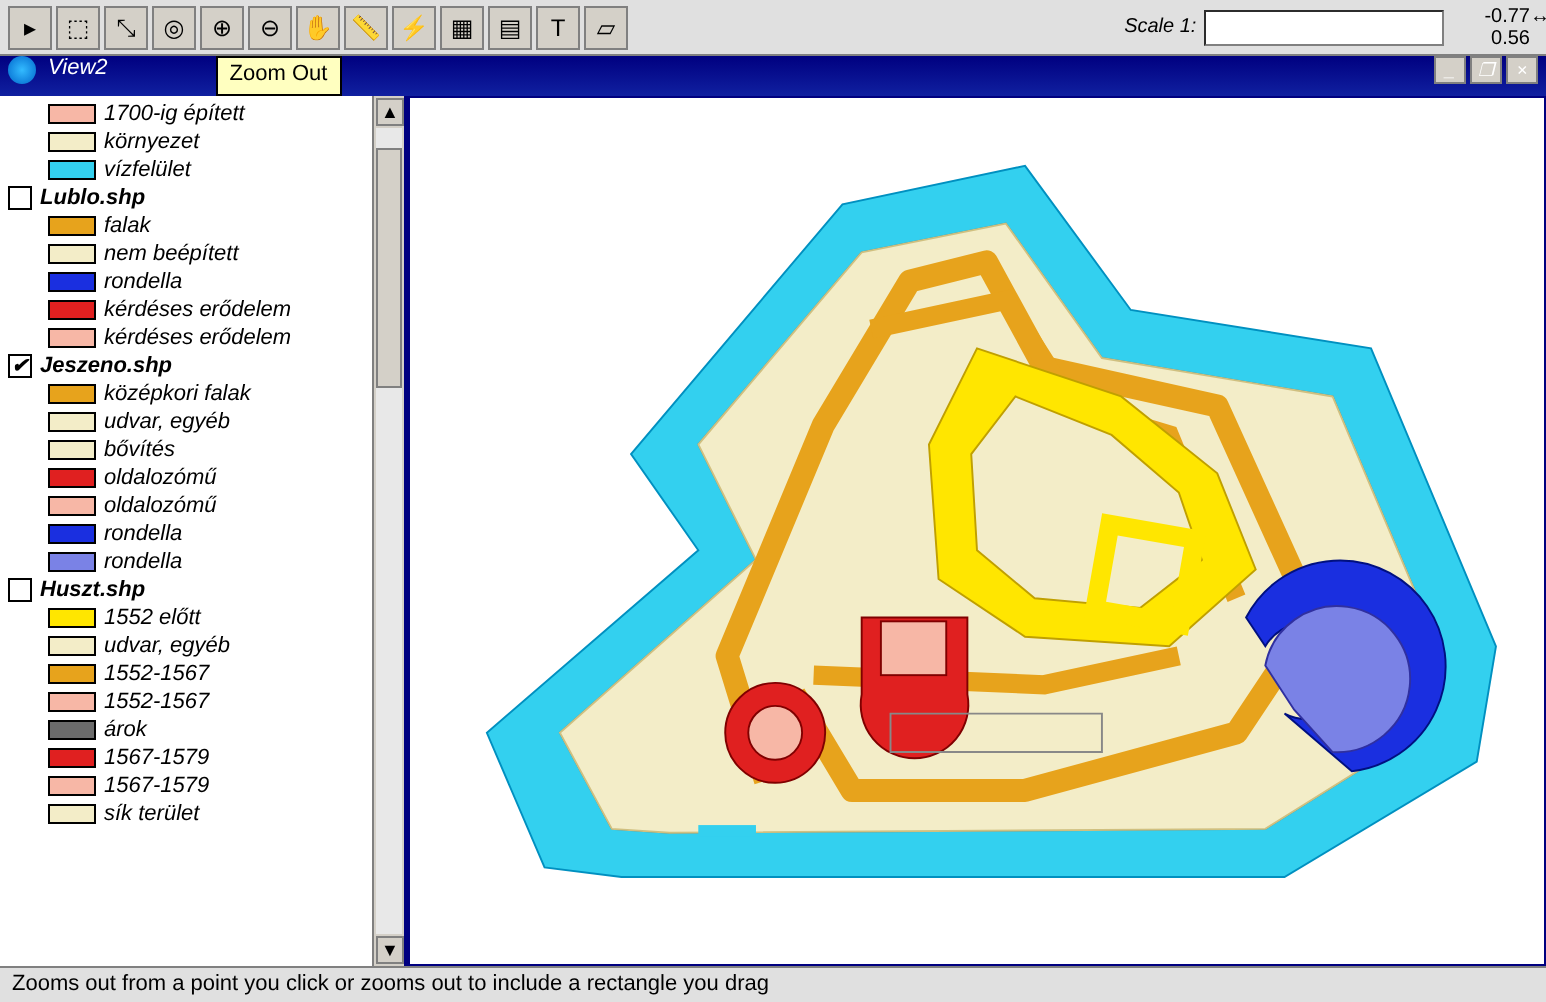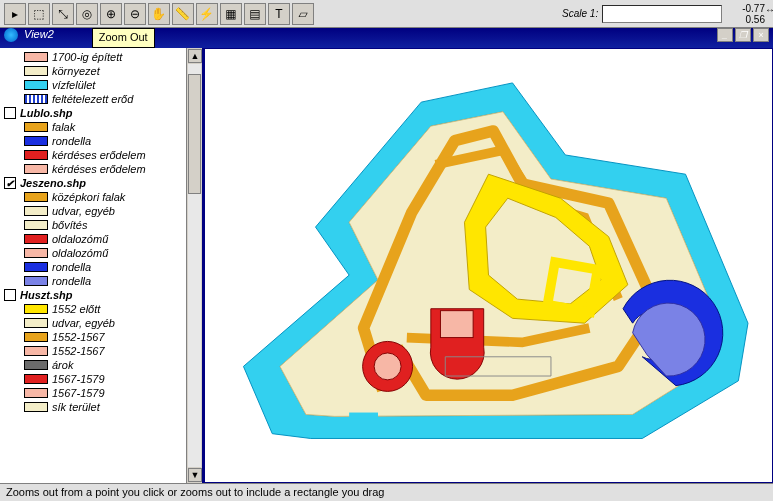--- a/index.html
+++ b/index.html
@@ -7,21 +7,21 @@
   .toolbar { height: 28px; background: #e0e0e0; border-bottom: 1px solid #808080; display: flex; align-items: center; padding: 2px 4px; gap: 2px; }
   .tool-btn { width: 22px; height: 22px; border: 1px solid #808080; background: #d4d0c8; display: flex; align-items: center; justify-content: center; cursor: pointer; font-size: 12px; }
   .scale-box { margin-left: auto; display: flex; align-items: center; gap: 4px; justify-content: flex-end; }
   .scale-box span { font-style: italic; font-size: 10px; }
   .scale-input { width: 120px; height: 18px; border: 1px inset #808080; background: #fff; padding: 0 2px; }
   .coords { font-size: 10px; text-align: right; line-height: 11px; padding: 0 4px 0 18px; position: relative; }
   .coords::after { content:"↔"; position:absolute; right:-6px; top:0; font-size:10px; }
   .coords .v2::after{content:"↕"; position:absolute; right:-12px;}
   .view-title { height: 20px; background: linear-gradient(#000080,#1020a0); color: #fff; display: flex; padding: 0 4px; font-size: 11px; font-style: italic; gap: 6px; }
   .view-title .globe { width: 14px; height: 14px; background: radial-gradient(#3bf,#06c); border-radius: 50%; }
-  .tooltip { background: #ffffc0; border: 1px solid #000; padding: 2px 6px; font-size: 11px; color:#000; font-style: normal; margin-left: 32px; }
+  .tooltip { background: #ffffc0; border: 1px solid #000; padding: 2px 6px; font-size: 11px; color:#000; font-style: normal; margin-left: 48px; }
   .win-btns { margin-left: auto; display:flex; gap:2px;}
   .win-btn { width:16px; height:14px; background:#d4d0c8; border:1px solid #808080; font-size:9px; display:flex;align-items:center;justify-content:center;cursor:pointer;}
   .workspace { position: absolute; top: 48px; bottom: 18px; left: 0; right: 0; display: flex; background:#fff; }
   .toc { width: 204px; border-right: 2px solid #000080; background: #fff; overflow-y: auto; position:relative;}
   .toc-inner{padding:2px 0 2px 2px;}
   .group-header { display:flex; align-items:center; gap:4px; padding:1px 2px; font-style: italic; font-size: 11px; font-weight: bold;}
   .group-check { width:12px; height:12px; border:1px solid #000; display:flex;align-items:center;justify-content:center; font-size:10px; background:#fff;}
   .legend-row { display:flex; align-items:center; gap:4px; padding:0 0 0 22px; height:14px; font-style:italic; font-size:11px;}
   .swatch { width:24px; height:10px; border:1px solid #000; flex-shrink:0;}
   .map-pane { flex:1; background:#fff; position:relative; border:1px solid #000080;}
@@ -81,31 +81,31 @@
           <span>1700-ig épített</span>
         </div>
         <div class="legend-row">
           <span class="swatch" style="background: rgb(243, 237, 200);"></span>
           <span>környezet</span>
         </div>
         <div class="legend-row">
           <span class="swatch" style="background: rgb(51, 208, 239);"></span>
           <span>vízfelület</span>
         </div>
-        <div class="legend-row">
-          <span class="swatch hatch-v"></span>
-          <span>feltételezett erőd</span>
-        </div>
         <div class="group-header">
           <span class="group-check"></span>
           <span>Lublo.shp</span>
         </div>
         <div class="legend-row">
           <span class="swatch" style="background: rgb(231, 163, 28);"></span>
           <span>falak</span>
+        </div>
+        <div class="legend-row">
+          <span class="swatch" style="background: rgb(243, 237, 200);"></span>
+          <span>nem beépített</span>
         </div>
         <div class="legend-row">
           <span class="swatch" style="background: rgb(26, 47, 224);"></span>
           <span>rondella</span>
         </div>
         <div class="legend-row">
           <span class="swatch" style="background: rgb(224, 32, 32);"></span>
           <span>kérdéses erődelem</span>
         </div>
         <div class="legend-row">

